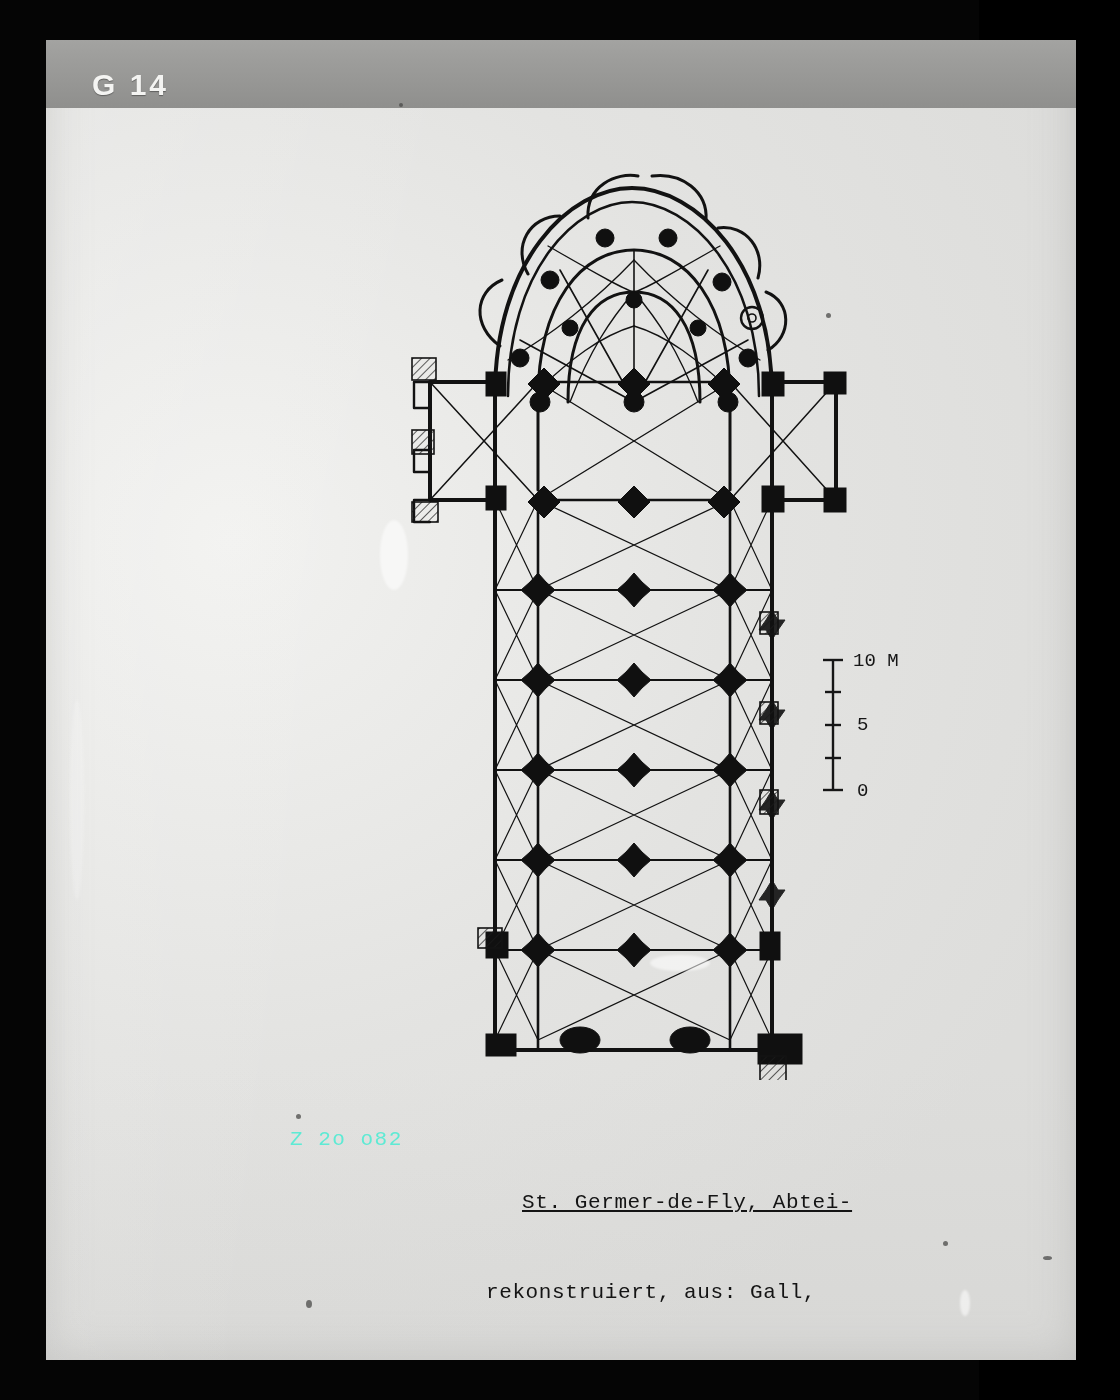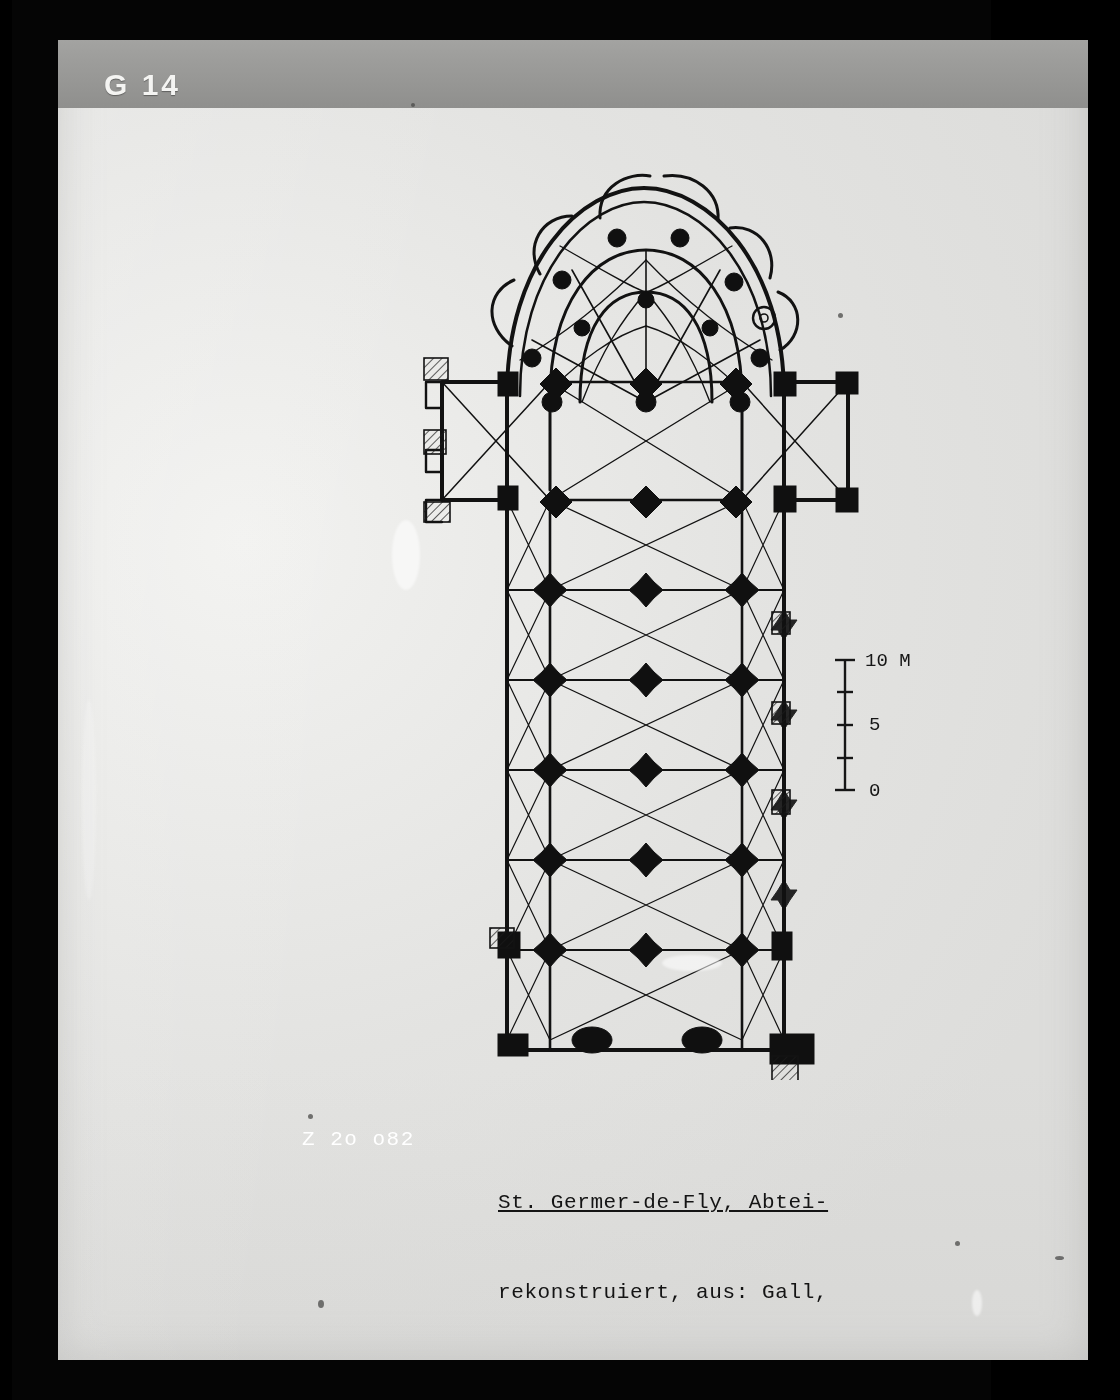--- a/index.html
+++ b/index.html
@@ -10,21 +10,21 @@
   body {
     width: 1120px;
     height: 1400px;
     font-family: "Liberation Mono", monospace;
     overflow: hidden;
   }
 
   
   #photo-frame {
     position: absolute;
-    left: 12px; top: 0;
+    left: 0; top: 0;
     width: 979px;
     height: 1400px;
     background: #050505;
   }
 
   
   #card {
     position: absolute;
     left: 46px;
     top: 40px;
@@ -100,35 +100,35 @@
     left: 290px;
     top: 1120px;
     width: 700px;
   }
   #caption-id {
     position: absolute;
     left: 0;
     top: 8px;
     font-size: 21px;
     letter-spacing: 1.5px;
-    color: #ffffff;
+    color: #5eead4;
   }
   #caption-text {
     position: absolute;
     left: 196px;
     top: 8px;
     width: 500px;
     font-size: 21px;
     line-height: 30px;
     letter-spacing: 0.6px;
     color: #141414;
     white-space: pre-wrap;
   }
   .cap-line { display: block; }
-  .u { text-decoration: underline; }
+  .u { text-decoration: underline; margin-left: 36px; }
 
   
   .speck {
     position: absolute;
     background: #4a4a48;
     border-radius: 50%;
     opacity: .75;
   }
   .scratch {
     position: absolute;

